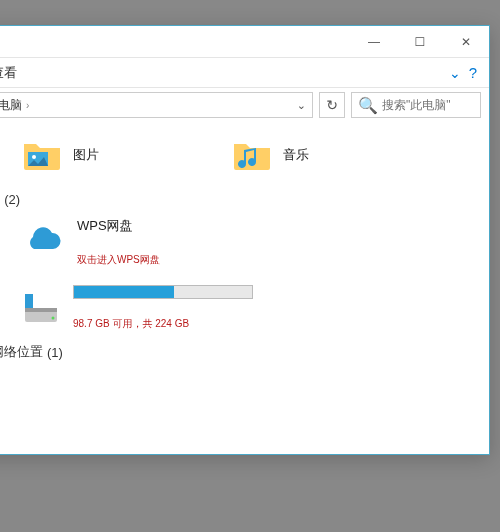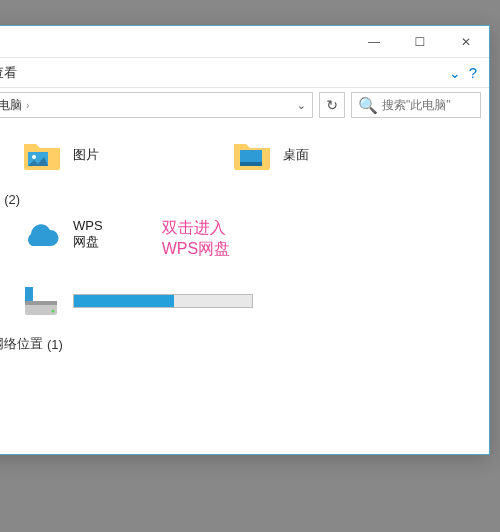--- a/index.html
+++ b/index.html
@@ -116,23 +116,23 @@
 }
 .group-header .tw { color: #666; font-size: 11px; }
 .drive-item {
   width: 440px;
   display: flex;
   align-items: center;
   gap: 12px;
   padding: 4px 0;
 }
 .drive-icon { width: 44px; height: 44px; display: flex; align-items: center; justify-content: center; }
-.drive-info { display: flex; flex-direction: row; gap: 12px; }
+.drive-info { display: flex; flex-direction: column; gap: 18px; }
 .drive-name { font-size: 13px; color: #222; }
-.drive-sub { font-size: 16px; color: #ec4899; margin-left: 47px; }
+.drive-sub { font-size: 10px; color: #b91c1c; }
 .drive-bar {
   width: 180px; height: 14px;
   border: 1px solid #bbb;
   background: #e8e8e8;
   position: relative;
 }
 .drive-bar-fill {
   height: 100%;
   background: #26a0da;
   width: 56%;
@@ -186,31 +186,30 @@
               <rect x="6" y="14" width="20" height="14" fill="#3aa8dc"></rect>
               <circle cx="12" cy="19" r="2" fill="#fff"></circle>
               <path fill="#2b7aa8" d="M6 28l6-6 4 4 6-7 4 9z"></path>
             </svg>
         </span>
         <span>图片</span>
       </div>
 
 
 
-
       <div class="folder-item">
         <span class="ficon">
           <svg class="folder-svg" viewBox="0 0 40 34">
               <path fill="#ffcf66" d="M2 6h12l4 4h20v20a2 2 0 0 1-2 2H4a2 2 0 0 1-2-2z"></path>
-              <rect x="8" y="12" width="22" height="14" fill="#2e9bd6"></rect>
-              <rect x="8" y="24" width="22" height="4" fill="#1a6a9a"></rect>
-            </svg>
-        </span>
-        <span>桌面</span>
-      </div>
+              <path fill="#2e9bd6" d="M24 10v14a4 4 0 1 1-2-3.4V12l-8 2v12a4 4 0 1 1-2-3.4V12z"></path>
+            </svg>
+        </span>
+        <span>音乐</span>
+      </div>
+
 
     </div>
 
     <div class="group-header">
       <span class="tw">⌄</span>
       <span>(2)</span>
     </div>
 
     <div style="display:flex; gap:10px; flex-wrap:wrap">
       <div class="drive-item" style="width:210px">
@@ -231,20 +230,21 @@
               <rect x="4" y="20" width="32" height="14" rx="2" fill="#c8c8c8"></rect>
               <rect x="4" y="20" width="32" height="4" fill="#9a9a9a"></rect>
               <rect x="4" y="6" width="8" height="14" fill="#2e9bd6"></rect>
               <circle cx="32" cy="30" r="1.5" fill="#5bd65b"></circle>
             </svg>
         </span>
         <div class="drive-info">
           <div class="drive-bar">
             <div class="drive-bar-fill" style="width: 56%;"></div>
           </div>
+          <span class="drive-sub">98.7 GB 可用，共 224 GB</span>
         </div>
       </div>
     </div>
 
     <div class="group-header">
 
       <span>网络位置</span>
       <span>(1)</span>
     </div>
 

